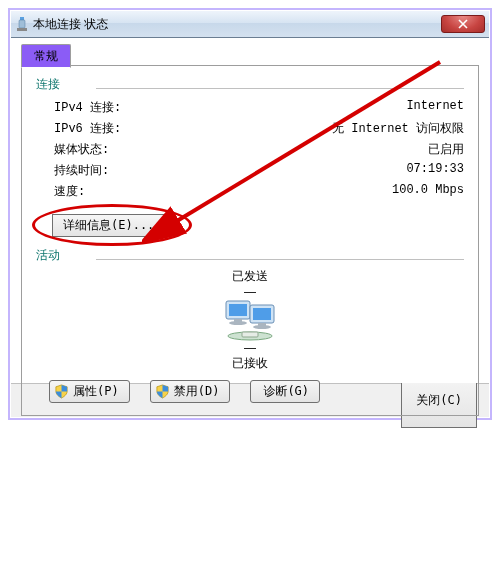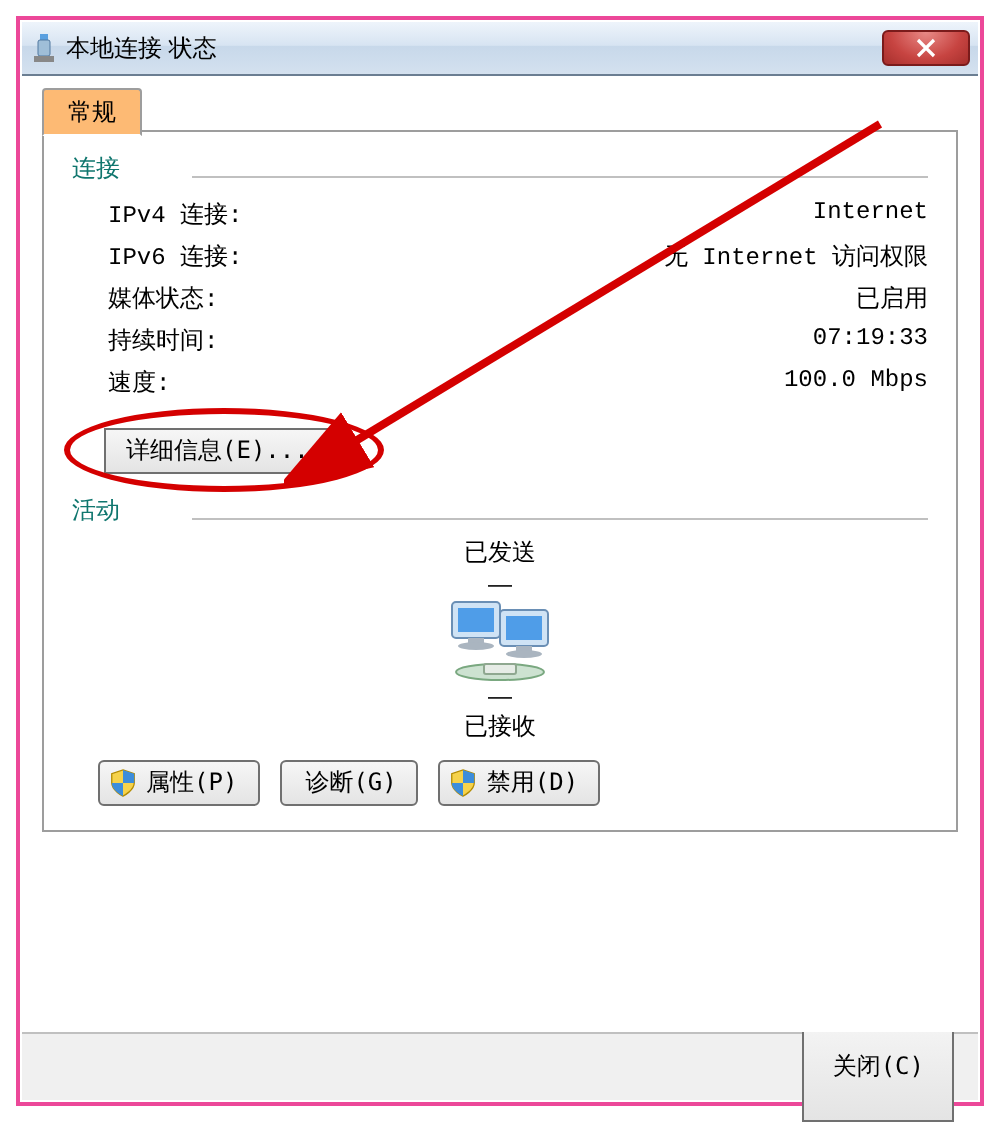--- a/index.html
+++ b/index.html
@@ -7,23 +7,23 @@
     margin: 0;
     padding: 8px;
     font-family: "Microsoft YaHei", SimSun, Tahoma, sans-serif;
     font-size: 12px;
     background: #fff;
     width: 500px;
     height: 565px;
     overflow: hidden;
   }
   .outer-wrap {
-    border: 2px solid #ec4899;
+    border: 2px solid #c4b5fd;
     padding: 1px;
-    height: 545px;
+    height: 412px;
     position: relative;
   }
 
   
   .titlebar {
     height: 27px;
     background: linear-gradient(to bottom,#eef4fb 0%,#d7e4f2 45%,#c7d8ea 46%,#d4e1ef 100%);
     display: flex;
     align-items: center;
     padding: 0 4px 0 6px;
@@ -53,21 +53,21 @@
     padding: 6px 10px 0 10px;
     position: relative;
   }
 
   
   .tab-strip { position: relative; height: 22px; }
   .tab {
     display:inline-block;
     border:1px solid #9d9d9d;
     border-bottom:1px solid #fff;
-    background:#fdba74;
+    background:#8b5cf6;
     padding:3px 12px 2px 12px;
     position:relative;
     z-index:2;
     border-radius:2px 2px 0 0;
   }
   .tab-panel {
     border:1px solid #9d9d9d;
     margin-top:-1px;
     padding:10px 14px 12px 14px;
     position:relative;
@@ -129,21 +129,21 @@
   .bytes-row{
     display:flex;
     justify-content:space-between;
     padding:0 18px;
     font-family: SimSun,"Courier New",monospace;
     font-size:12px;
   }
   .bytes-row .bval{ width:150px; text-align:right; }
 
   
-  .btn-row { display:flex; gap:10px;padding-left:13px; }
+  .btn-row { display:flex; gap:20px;padding-left:13px; }
   .aero-btn {
     display:inline-flex;
     align-items:center;
     gap:4px;
     border:1px solid #707070;
     border-radius:3px;
     padding:2px 10px 2px 4px;
     background:linear-gradient(#f6f6f6,#e4e4e4);
     font-size:12px;
     font-family:SimSun, monospace;
@@ -275,33 +275,33 @@
           <span class="shield-icon">
             <svg viewBox="0 0 16 16">
                 <path d="M8 1 L14 3 V8 C14 12 8 15 8 15 C8 15 2 12 2 8 V3 Z" fill="#f6d24a" stroke="#b38b00" stroke-width="0.7"></path>
                 <path d="M8 1 L14 3 V8 L8 8 Z" fill="#3c8ddb"></path>
                 <path d="M8 8 L2 8 V3 L8 1 Z" fill="#3c8ddb" opacity="0"></path>
                 <path d="M2 8 L8 8 V15 C8 15 2 12 2 8 Z" fill="#3c8ddb"></path>
               </svg>
           </span>
           <span>属性(P)</span>
         </button>
-        <button class="aero-btn" style="padding-left:12px;">
-          <span>诊断(G)</span>
-        </button>
         <button class="aero-btn">
           <span class="shield-icon">
             <svg viewBox="0 0 16 16">
                 <path d="M8 1 L14 3 V8 C14 12 8 15 8 15 C8 15 2 12 2 8 V3 Z" fill="#f6d24a" stroke="#b38b00" stroke-width="0.7"></path>
                 <path d="M8 1 L14 3 V8 L8 8 Z" fill="#3c8ddb"></path>
                 <path d="M2 8 L8 8 V15 C8 15 2 12 2 8 Z" fill="#3c8ddb"></path>
               </svg>
           </span>
           <span>禁用(D)</span>
         </button>
+        <button class="aero-btn" style="padding-left:12px;">
+          <span>诊断(G)</span>
+        </button>
       </div>
 
     </div>
   </div>
 
   <div class="footer">
     <button class="footer-btn">关闭(C)</button>
   </div>
 
 </div>

